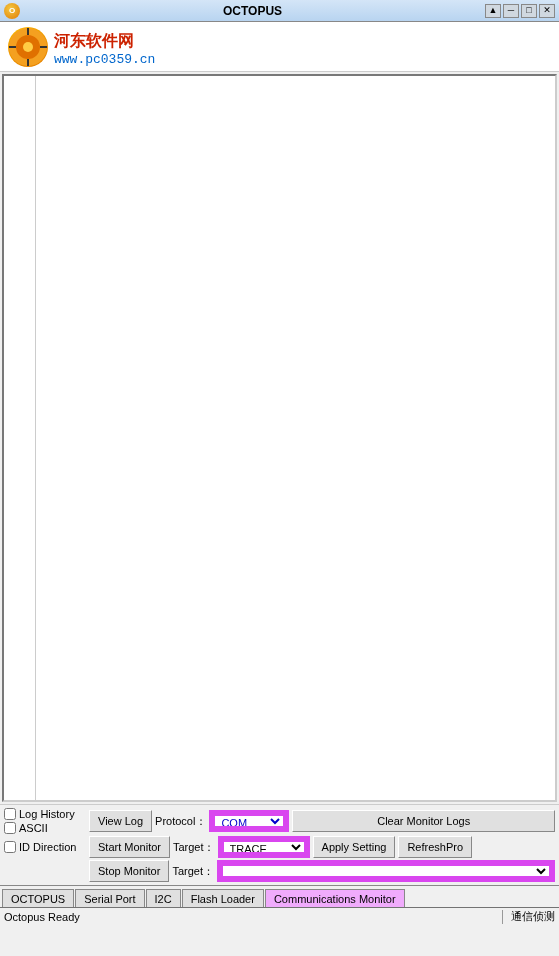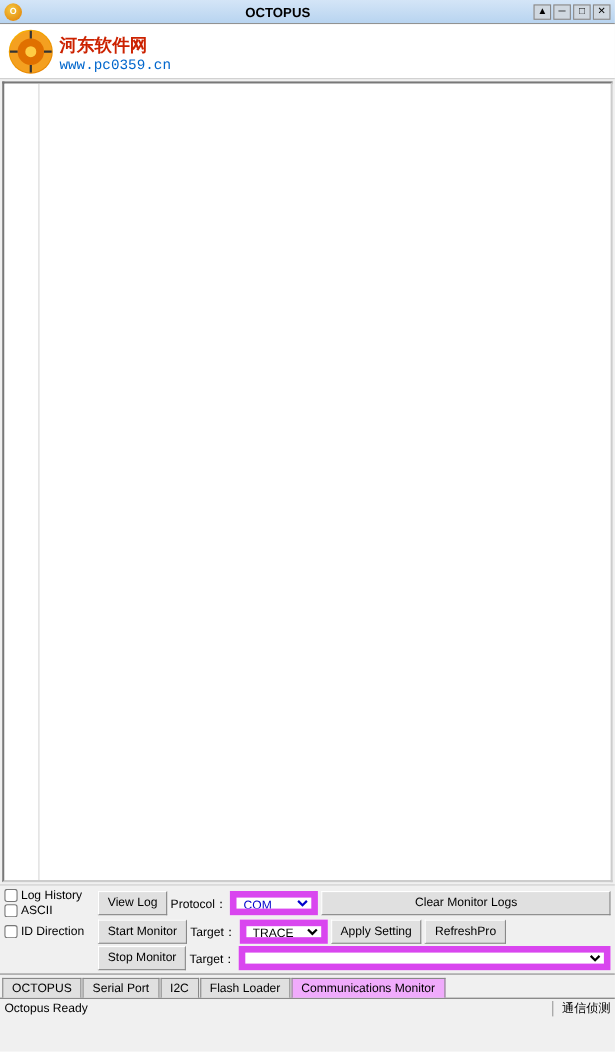--- a/index.html
+++ b/index.html
@@ -171,21 +171,21 @@
       font-family: 'MS Sans Serif', Arial, sans-serif;
       cursor: pointer;
       padding: 0 2px;
     }
 
     .protocol-dropdown {
       width: 80px;
       color: #0000cc;
     }
     .types-dropdown {
-      width: 80px;
+      width: 92px;
     }
     .target-dropdown {
       flex: 1;
     }
 
     .clear-btn {
       flex: 1;
       text-align: center;
     }
 

